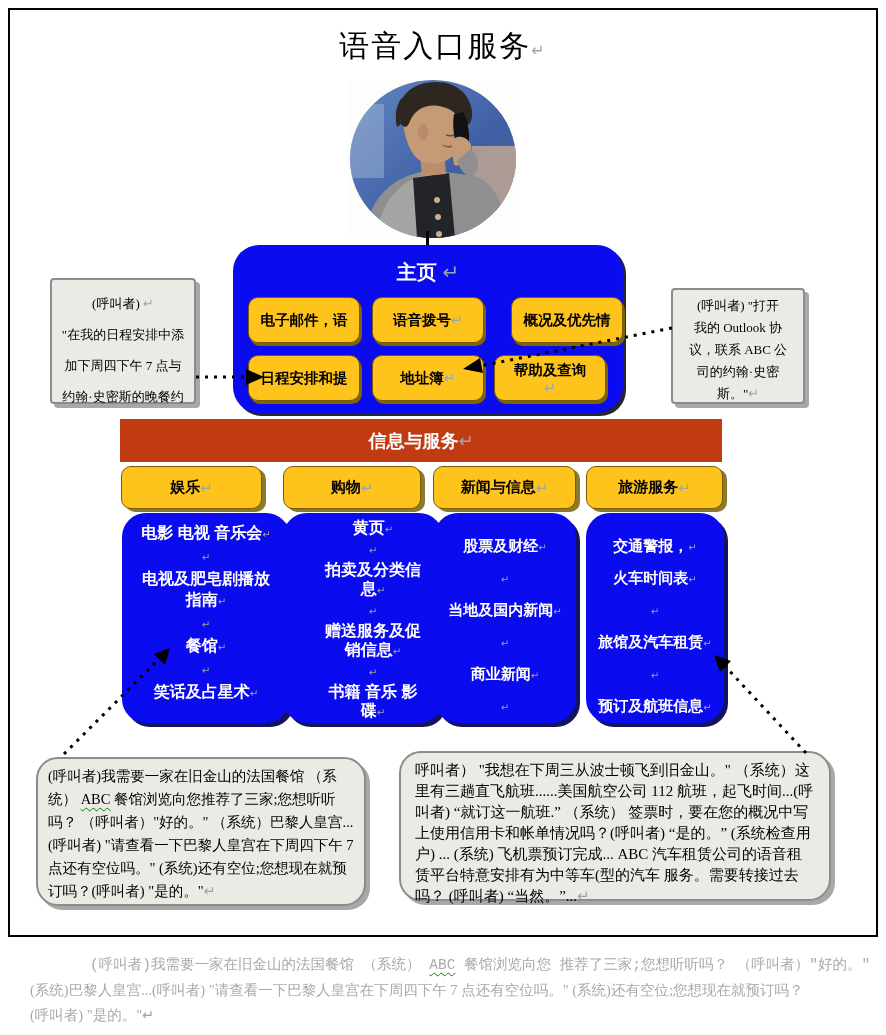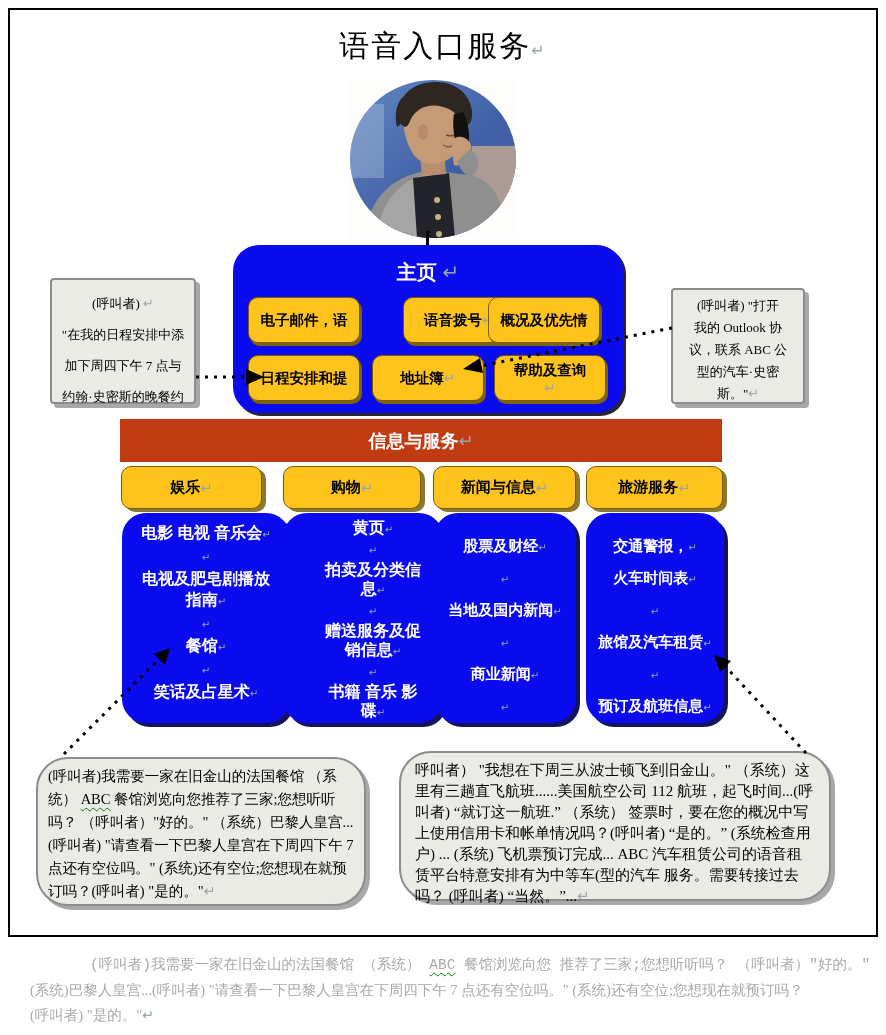--- a/index.html
+++ b/index.html
@@ -46,21 +46,21 @@
   .lh-sm { font-size:16px; }
   .lh-sm .inner { padding:9px 16px 0 16px; }
   .lh-sm .bitem { line-height:21px; min-height:21px; }
   .box-shopping .inner { padding:5px 19px 0 19px; }
   .box-shopping .bitem { line-height:19px; min-height:19px; }
   .lh-lg { font-size:15px; }
   .lh-lg .inner { padding:18px 8px 0 8px; }
   .lh-lg .bitem { line-height:30px; min-height:30px; }
   .bitem .pmark { font-size:10px; font-weight:normal; }
 
-  .dialog { position:absolute; background:#ebebe6; border:2px solid #8c8c8c; border-radius:32px;
+  .dialog { position:absolute; background:#ebebe6; border:2px solid #8c8c8c; border-radius:22px;
             box-shadow:4px 4px 0 #a8a8a8; color:#000; }
   .dialog-left { left:36px; top:757px; width:330px; height:149px; font-size:14.5px; line-height:23px; padding:6px 10px; }
   .dialog-right { left:399px; top:751px; width:432px; height:150px; font-size:15px; line-height:21px; padding:7px 14px; }
   .wavy { text-decoration:underline; text-decoration-style:wavy; text-decoration-color:#0a7a0a; text-underline-offset:3px; text-decoration-thickness:1px; }
 
   .footer { position:absolute; left:30px; top:953px; width:842px; color:#a9a9a9;
             font-size:14.5px; line-height:25px; }
   .footer .fline1 { text-indent:60px; white-space:nowrap;font-family:Liberation Mono, monospace; }
   .footer .fline { white-space:nowrap; }
 
@@ -106,25 +106,25 @@
       </svg>
     </div>
   </div>
   <div class="photo-tick"></div>
 
   <div class="home-box">
     <div class="home-title"><span>主页</span> <span class="pmark">↵</span></div>
     <div class="hbtn" style="left:15px; top:52px;">
         <span>电子邮件，语</span>
       </div>
-    <div class="hbtn" style="left:139px; top:52px;margin-left:31px;">
+    <div class="hbtn" style="left:139px; top:52px;">
         <span>语音拨号</span>
         <span class="pmark">↵</span>
       </div>
-    <div class="hbtn" style="left:255px; top:52px;">
+    <div class="hbtn" style="left:278px; top:52px;">
         <span>概况及优先情</span>
       </div>
     <div class="hbtn" style="left:15px; top:110px;">
         <span>日程安排和提</span>
       </div>
     <div class="hbtn" style="left:139px; top:110px;">
         <span>地址簿</span>
         <span class="pmark">↵</span>
       </div>
     <div class="hbtn" style="left:261px; top:110px;flex-direction:column;">
@@ -137,21 +137,21 @@
     <div class="line"><span>(呼叫者)</span> <span class="pmark">↵</span></div>
     <div class="line">"在我的日程安排中添</div>
     <div class="line">加下周四下午 7 点与</div>
     <div class="line">约翰·史密斯的晚餐约</div>
   </div>
 
   <div class="callout callout-right">
     <div class="line">(呼叫者) "打开</div>
     <div class="line">我的 Outlook 协</div>
     <div class="line">议，联系 ABC 公</div>
-    <div class="line">型的汽车·史密</div>
+    <div class="line">司的约翰·史密</div>
     <div class="line"><span>斯。"</span><span class="pmark">↵</span></div>
   </div>
 
   <div class="services-bar">
       <span>信息与服务</span>
       <span class="pmark">↵</span>
     </div>
 
   <div class="cat-btn" style="left:121px; width:141px;">
       <span>娱乐</span>

